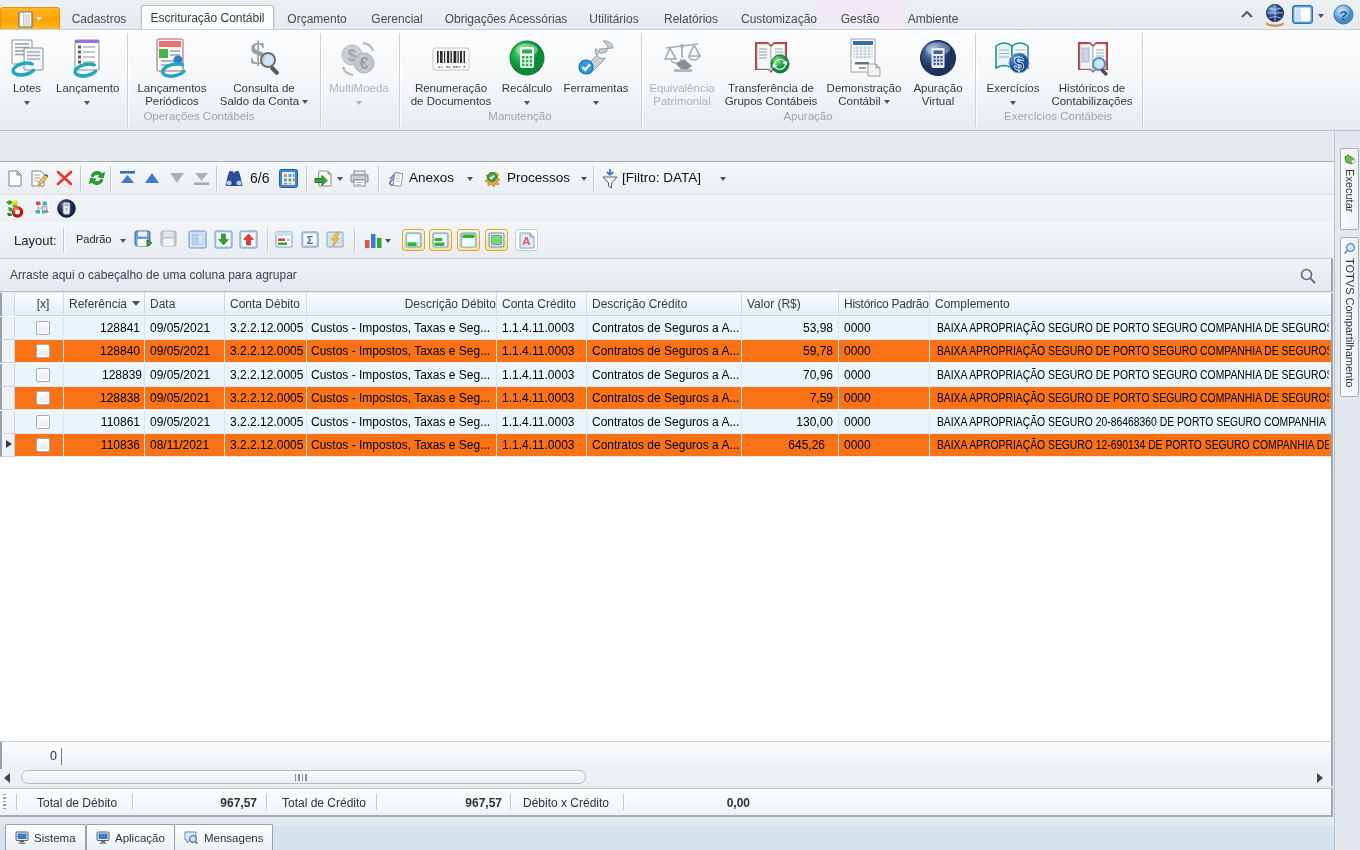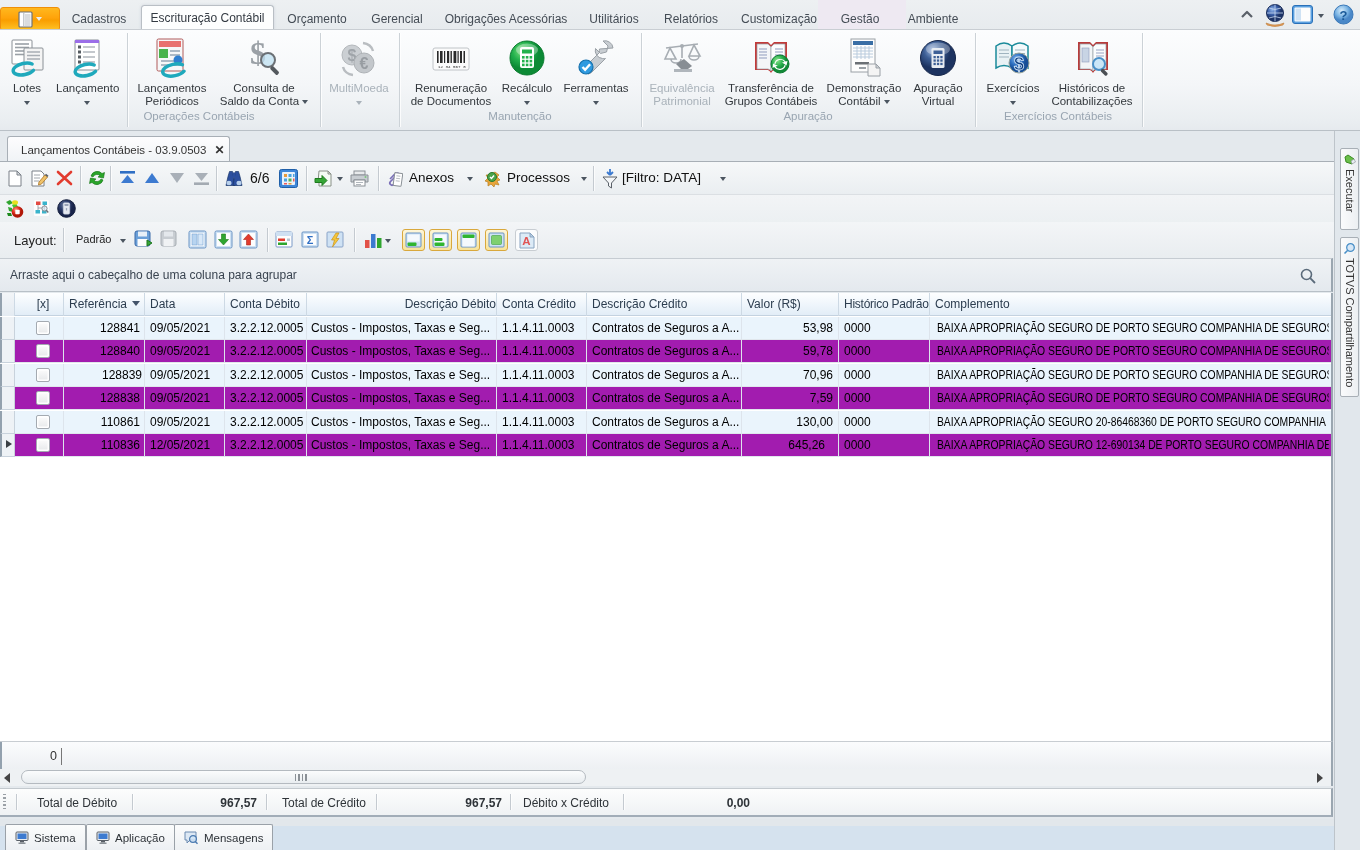--- a/index.html
+++ b/index.html
@@ -51,21 +51,21 @@
 
 #groupbar { position:absolute; left:0; top:127px; width:1333px; border-right:2px solid #9aa6b0; height:34px; background:linear-gradient(#eff2f5,#e4e9ee);
   border-top:1px solid #c6ccd2; border-bottom:1px solid #b8c0c7; color:#3a4450; font-size:12px; }
 #groupbar .gtext { position:absolute; left:10px; top:9px; }
 
 #grid { position:absolute; left:0; top:162px; width:1333px; height:448px; background:#fff; overflow:hidden; border-right:2px solid #9aa6b0; }
 #gridhead { position:absolute; left:0; top:0; width:1331px; height:23px;
   background:linear-gradient(#fdfeff,#eef5fb 55%,#e2edf7); border-bottom:1px solid #c4d2e0; }
 .hc { position:absolute; top:0; height:23px; line-height:22px; color:#2c3d4f; font-size:12px; padding-left:5px;
   border-right:1px solid #cdd9e4; white-space:nowrap; overflow:hidden; }
-.grow { position:absolute; left:0; width:1331px; height:23px; background:#a21caf; border-bottom:1px solid #e0e6ec; }
+.grow { position:absolute; left:0; width:1331px; height:23px; background:#f97316; border-bottom:1px solid #e0e6ec; }
 .grow.odd { background:#eaf4fc; }
 .gc { position:absolute; top:0; height:23px; line-height:22px; font-size:12px; color:#000; padding:0 5px; white-space:nowrap; overflow:hidden; border-right:1px solid #dde4ec; }
 .gc.r { text-align:right; }
 .gc.comp { transform:scaleX(.863); transform-origin:0 0; width:462px !important; padding-left:8px !important; }
 .cb { position:absolute; left:21px; top:4px; width:14px; height:14px; border:1px solid #a4aab1; border-radius:2px; background:linear-gradient(#fdfdfd,#e6e8ea); box-shadow:inset 0 0 0 1.5px #fff; }
 .rowind { position:absolute; left:0; top:0; width:15px; height:23px; border-right:1px solid #c8d2dc; background:#eef2f6; border-left:2px solid #93a1ae; border-bottom:1px solid #c8d2dc; }
 
 #pager { position:absolute; left:0; top:610px; width:1333px; height:28px; background:linear-gradient(#fbfcfd,#edf0f3); border-top:1px solid #c8cdd2; border-right:2px solid #9aa6b0; }
 #hscroll { position:absolute; left:0; top:638px; width:1333px; height:17px; background:#eef1f3; border-right:2px solid #9aa6b0; }
 #totals { position:absolute; left:0; top:657px; width:1333px; height:29px; border-right:2px solid #9aa6b0; background:linear-gradient(#fcfdfd,#eff2f4); border-top:1px solid #c3c9ce; border-bottom:2px solid #a2adb8; font-size:12px; color:#2e3338; }
@@ -441,21 +441,20 @@
           </g>
       <circle cx="28" cy="26" r="6" fill="#bfe0f5" fill-opacity=".8" stroke="#4a90c8" stroke-width="2"></circle>
       <rect x="31.5" y="30.5" width="3.5" height="8" rx="1.5" transform="rotate(-45 33 34.5)" fill="#4a4f54"></rect>
     </svg>
       </div>
     Históricos de<br>Contabilizações
   </div>
 </div>
 <div id="main">
   <div id="doctabs">
-      <div id="doctab">Lançamentos Contábeis - 03.9.0503<span class="x">✕</span></div>
       <div id="doctabline"></div>
     </div>
   <div id="toolbar1">
     <div class="tsep" style="left:80px;top:4px;height:25px"></div>
     <div class="tsep" style="left:110px;top:4px;height:25px"></div>
     <div class="tsep" style="left:216px;top:4px;height:25px"></div>
     <div class="tsep" style="left:306px;top:4px;height:25px"></div>
     <div class="tsep" style="left:378px;top:4px;height:25px"></div>
     <div class="tsep" style="left:593px;top:4px;height:25px"></div>
     <svg style="position:absolute;left:7px;top:8px" width="16" height="17" viewBox="0 0 16 17">
@@ -788,21 +787,21 @@
       <div class="gc comp" style="left:930px;width:401px;border-right:none">BAIXA APROPRIAÇÃO SEGURO 20-86468360 DE PORTO SEGURO COMPANHIA DE SEG</div>
     </div>
     <div class="grow" style="top:141px">
       <div class="rowind">
           <span style="position:absolute;left:4px;top:6px;width:0;height:0;border-top:4.5px solid transparent;border-bottom:4.5px solid transparent;border-left:6px solid #3a3f44"></span>
         </div>
       <div class="gc" style="left:15px;width:49px;">
           <span class="cb"></span>
         </div>
       <div class="gc r" style="left:64px;width:81px;padding-right:4px">110836</div>
-      <div class="gc" style="left:145px;width:80px;">12/05/2021</div>
+      <div class="gc" style="left:145px;width:80px;">08/11/2021</div>
       <div class="gc" style="left:225px;width:82px;">3.2.2.12.0005</div>
       <div class="gc" style="left:306px;width:191px;">Custos - Impostos, Taxas e Seg...</div>
       <div class="gc" style="left:497px;width:90px;">1.1.4.11.0003</div>
       <div class="gc" style="left:587px;width:155px;">Contratos de Seguros a A...</div>
       <div class="gc r" style="left:742px;width:97px;padding-right:13px">645,26</div>
       <div class="gc" style="left:839px;width:91px;">0000</div>
       <div class="gc comp" style="left:930px;width:401px;border-right:none">BAIXA APROPRIAÇÃO SEGURO 12-690134 DE PORTO SEGURO COMPANHIA DE SEGUR</div>
     </div>
   </div>
   <div id="pager">

